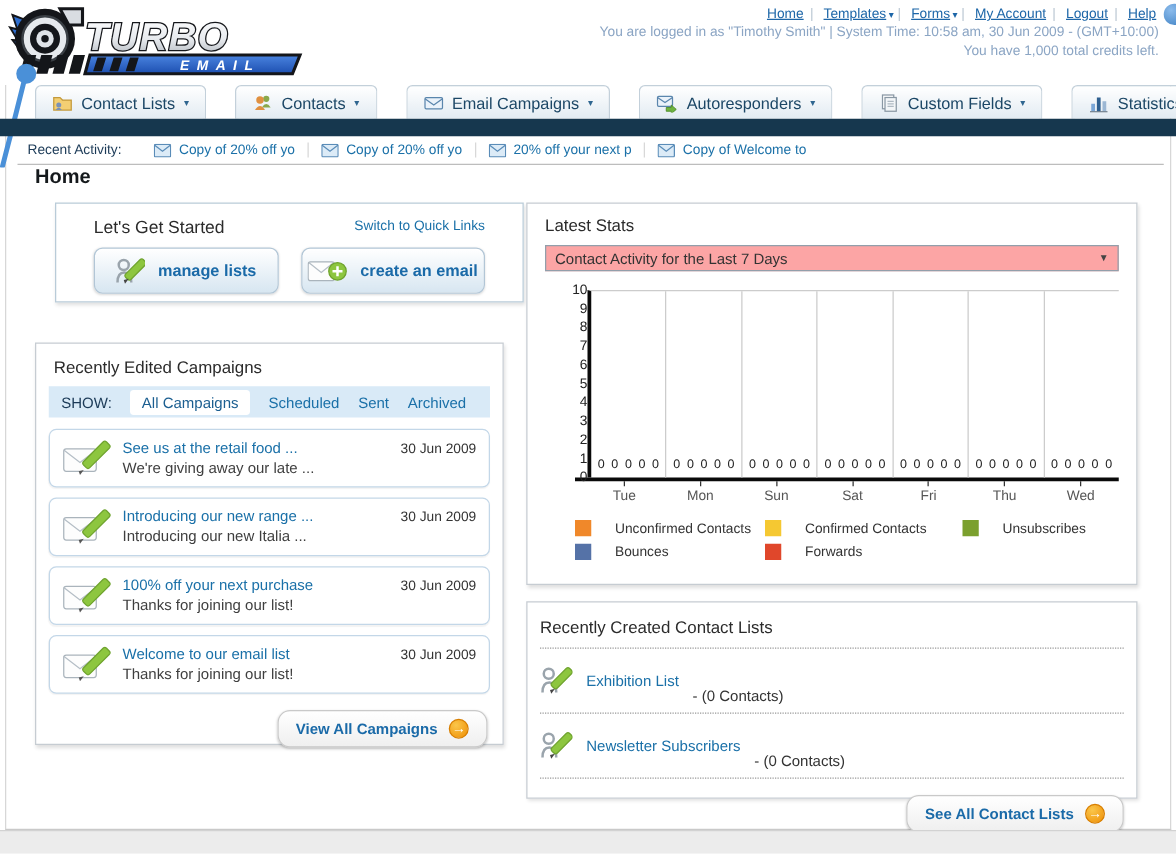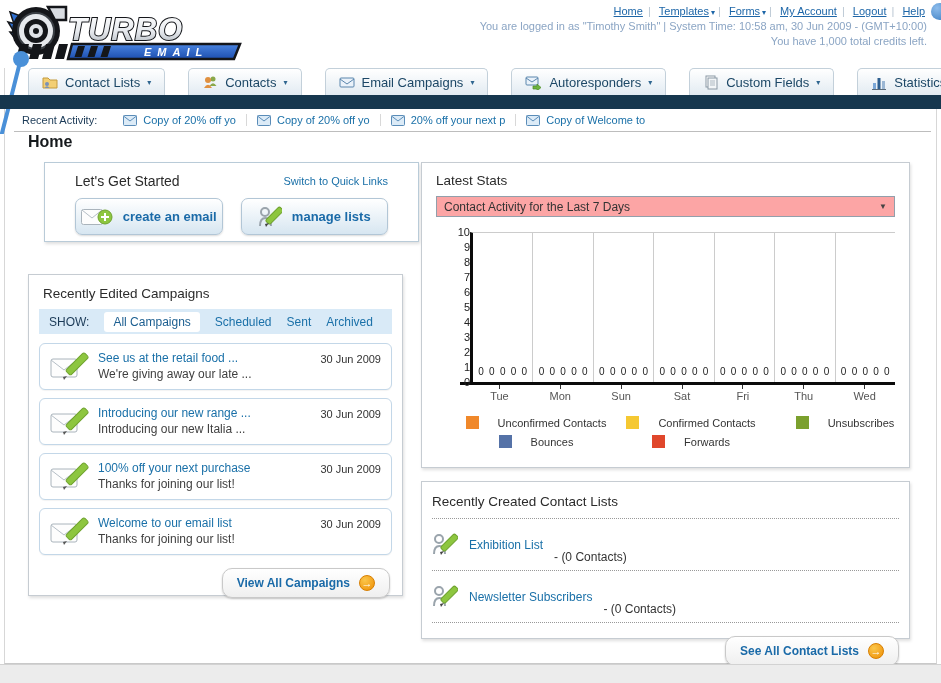--- a/index.html
+++ b/index.html
@@ -100,21 +100,21 @@
   .plot { position:relative; flex:1; height:150px; border-left:3px solid #0a0a0a; border-top:1px solid #ccc; display:flex; }
   .day-col { flex:1; position:relative; border-right:1px solid #ccc; }
   .day-col:last-child { border-right:none; }
   .zeros { position:absolute; left:0; right:0; bottom:5px; display:flex; justify-content:space-evenly; font-size:10px; color:#222; }
   .x-axis-line { height:3px; background:#0a0a0a; margin-left:24px; }
   .x-labels { display:flex; margin-left:33px; }
   .x-col { flex:1; text-align:center; }
   .xtick { display:block; width:1px; height:4px; background:#333; margin:0 auto; }
   .day-label { font-size:11px; color:#555; }
   .legend { margin:13px 0 0 24px; display:grid; grid-template-columns:152px 158px 150px; row-gap:6px; }
-  .legend-item { display:flex; align-items:center; gap:19px;justify-content:center; }
+  .legend-item { display:flex; align-items:center; gap:19px; }
   .swatch { width:13px; height:13px; display:inline-block; }
   .legend-label { font-size:11px; color:#333; }
 
   
   .cl-title { font-size:13.5px; color:#2b2b2b; padding-bottom:9px; border-bottom:1px dotted #999; }
   .cl-item { display:flex; align-items:center; gap:11px; padding:6px 0; border-bottom:1px dotted #999; }
   .cl-link { color:#1a70a8; font-size:12px; cursor:pointer; }
   .cl-detail { color:#333; font-size:12px;margin-top:25px; }
   .see-all-row { text-align:right; margin-top:13px; }
 </style>
@@ -274,38 +274,38 @@
 <div class="main">
   <div class="page-title">Home</div>
 
   <div class="panel panel-get-started">
     <div class="gs-top">
       <span class="gs-title">Let's Get Started</span>
       <a class="gs-link">Switch to Quick Links</a>
     </div>
     <div class="gs-buttons">
       <div class="gs-btn">
-        <svg width="32" height="20">
-          <rect x="0.5" y="2.5" width="21" height="15" rx="2" fill="#fdfdfd" stroke="#aab4bc"></rect>
-          <path d="M1 3 L11 11 L21 3" fill="none" stroke="#b5bec6"></path>
-          <circle cx="24" cy="10" r="7" fill="#8dc63f" stroke="#6fa32e"></circle>
-          <path d="M24 6 v8 M20 10 h8" stroke="#fff" stroke-width="2"></path>
-        </svg>
-        <span>create an email</span>
-      </div>
-      <div class="gs-btn">
         <svg width="24" height="24">
           <circle cx="7" cy="7" r="4" fill="none" stroke="#9aa4ac" stroke-width="2"></circle>
           <path d="M2 21 q0 -8 5.5 -8 q5.5 0 5.5 8" fill="none" stroke="#9aa4ac" stroke-width="2"></path>
           <g transform="rotate(45 15 12)">
               <rect x="12" y="0" width="6" height="20" rx="2" fill="#8dc63f" stroke="#6fa32e"></rect>
             </g>
           <path d="M7 19 l4 -1 l-3 4 z" fill="#444"></path>
         </svg>
         <span>manage lists</span>
+      </div>
+      <div class="gs-btn">
+        <svg width="32" height="20">
+          <rect x="0.5" y="2.5" width="21" height="15" rx="2" fill="#fdfdfd" stroke="#aab4bc"></rect>
+          <path d="M1 3 L11 11 L21 3" fill="none" stroke="#b5bec6"></path>
+          <circle cx="24" cy="10" r="7" fill="#8dc63f" stroke="#6fa32e"></circle>
+          <path d="M24 6 v8 M20 10 h8" stroke="#fff" stroke-width="2"></path>
+        </svg>
+        <span>create an email</span>
       </div>
     </div>
   </div>
 
   <div class="panel panel-campaigns">
     <div class="panel-title">Recently Edited Campaigns</div>
     <div class="show-bar">
       <span class="show-label">SHOW:</span>
       <span class="filter active">All Campaigns</span>
       <span class="filter">Scheduled</span>

